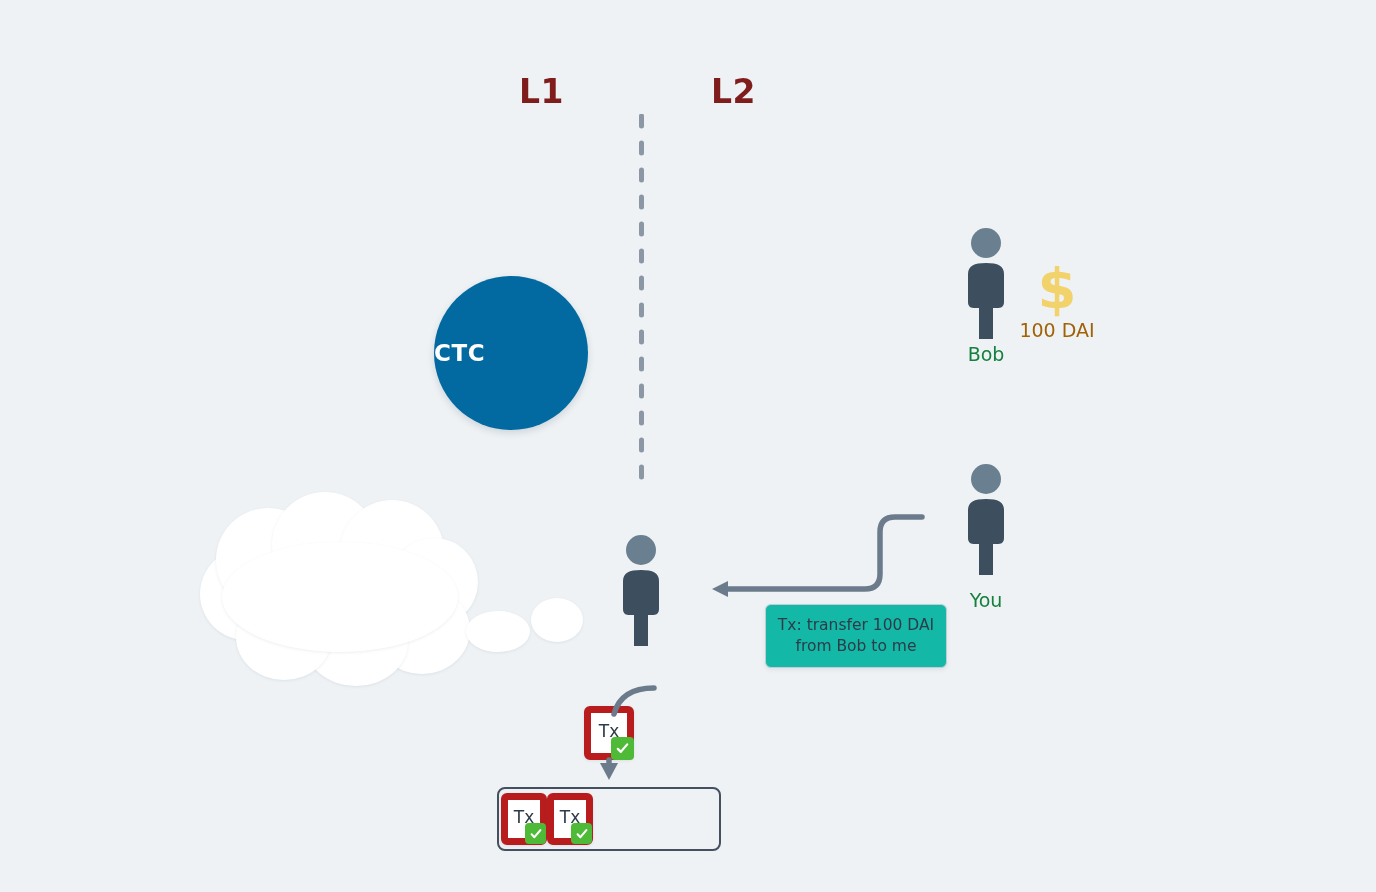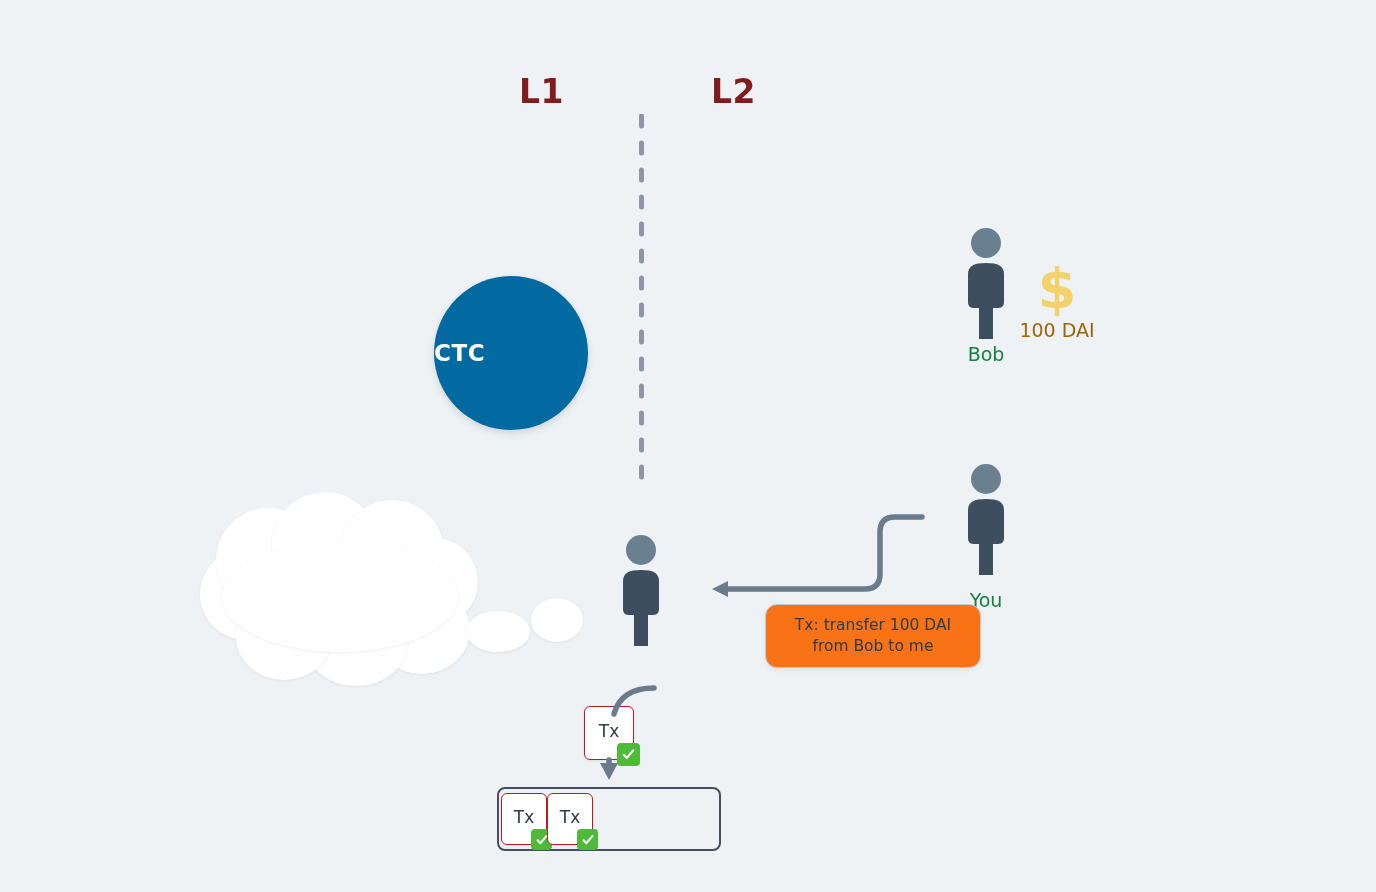--- a/index.html
+++ b/index.html
@@ -131,40 +131,40 @@
     position: absolute;
     left: 0; top: 0;
     width: 1376px; height: 892px;
     pointer-events: none;
   }
 
   
   #tx-label-box {
     position: absolute;
     left: 765px; top: 604px;
-    width: 216px; height: 64px;
-    background: #f97316;
+    width: 182px; height: 64px;
+    background: #14b8a6;
     border: 1px solid #c3ccd6;
-    border-radius: 12px;
+    border-radius: 6px;
     display: flex; align-items: center; justify-content: center;
     box-shadow: 0 2px 4px rgba(80,100,120,0.10);
   }
   #tx-label-text {
     text-align: center;
     font-size: 15.5px;
     line-height: 1.35;
     color: #2e3b49;
     white-space: pre-line;
   }
 
   
   .tx-card {
     position: absolute;
     background: #ffffff;
-    border: 1px solid #b91c1c;
+    border: 7px solid #b91c1c;
     border-radius: 6px;
     box-shadow: 0 1px 3px rgba(80,100,120,0.12);
   }
   .tx-card .tx-text {
     position: absolute;
     left: 0; right: 0; top: 50%;
     transform: translateY(-60%);
     text-align: center;
     font-size: 17px;
     color: #2e3b49;

